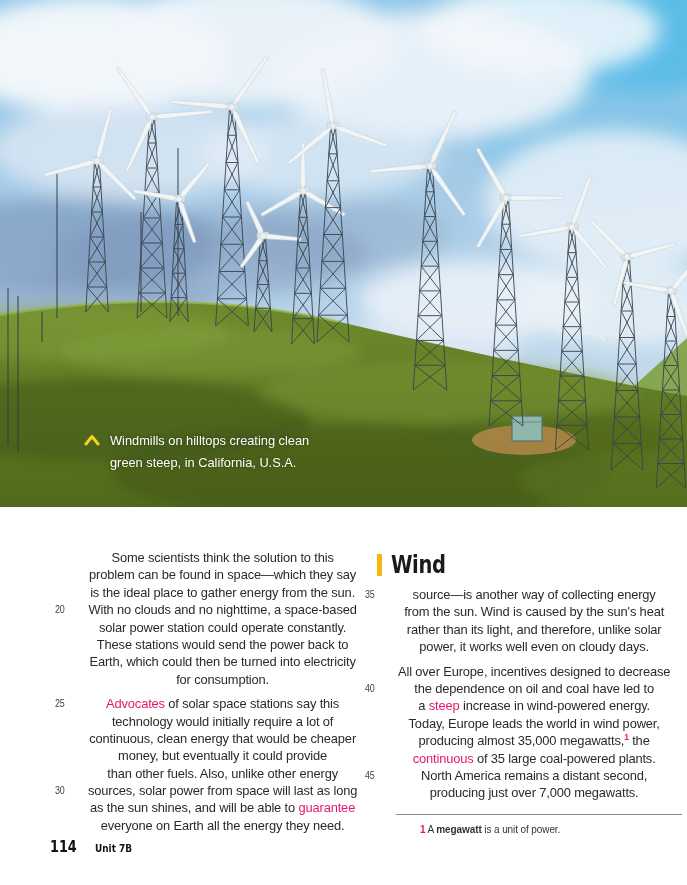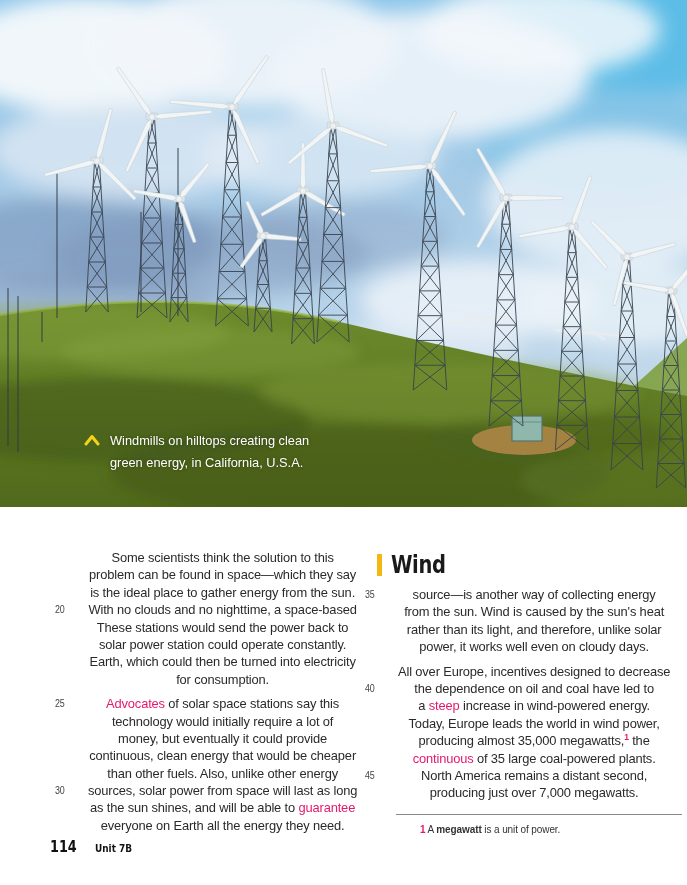--- a/index.html
+++ b/index.html
@@ -557,41 +557,41 @@
           </g>
         </g>
     </svg>
 
     <div class="caption">
       <svg class="caret" width="16" height="12" viewBox="0 0 16 12">
         <polyline points="2,10 8,2.5 14,10" fill="none" stroke="#f6d21a" stroke-width="3" stroke-linecap="round" stroke-linejoin="round"></polyline>
       </svg>
       <div class="cap-text">
         <div>Windmills on hilltops creating clean</div>
-        <div>green energy, in California, U.S.A.</div>
+        <div>green steep, in California, U.S.A.</div>
       </div>
     </div>
   </div>
 
   <div class="col-left" id="col-left">
       <div class="para">
         <div class="tline"><span>Some scientists think the solution to this</span></div>
         <div class="tline"><span>problem can be found in space—which they say</span></div>
         <div class="tline"><span>is the ideal place to gather energy from the sun.</span></div>
         <div class="tline"><span class="lnum">20</span><span>With no clouds and no nighttime, a space-based</span></div>
+        <div class="tline"><span>solar power station could operate constantly.</span></div>
         <div class="tline"><span>These stations would send the power back to</span></div>
-        <div class="tline"><span>solar power station could operate constantly.</span></div>
         <div class="tline"><span>Earth, which could then be turned into electricity</span></div>
         <div class="tline"><span>for consumption.</span></div>
       </div>
       <div class="para">
         <div class="tline"><span class="lnum">25</span><span class="kw">Advocates</span><span> of solar space stations say this</span></div>
         <div class="tline"><span>technology would initially require a lot of</span></div>
+        <div class="tline"><span>continuous, clean energy that would be cheaper</span></div>
         <div class="tline"><span>money, but eventually it could provide</span></div>
-        <div class="tline"><span>continuous, clean energy that would be cheaper</span></div>
         <div class="tline"><span>than other fuels. Also, unlike other energy</span></div>
         <div class="tline"><span class="lnum">30</span><span>sources, solar power from space will last as long</span></div>
         <div class="tline"><span>as the sun shines, and will be able to </span><span class="kw">guarantee</span></div>
         <div class="tline"><span>everyone on Earth all the energy they need.</span></div>
       </div>
     </div>
 
   <div class="heading-row">
     <div class="heading-bar"></div>
     <div class="heading-text">Wind</div>

